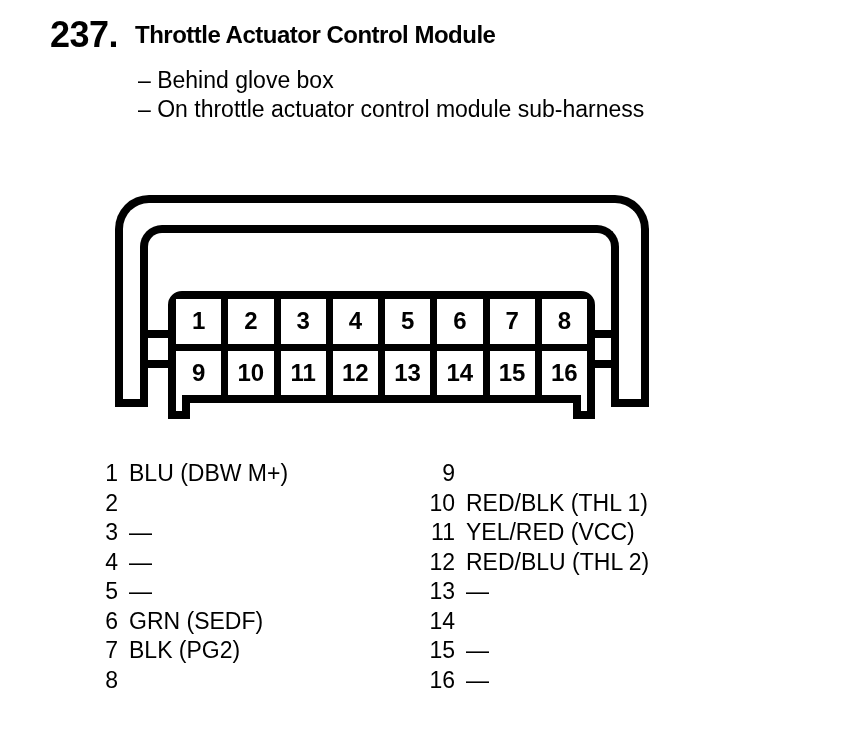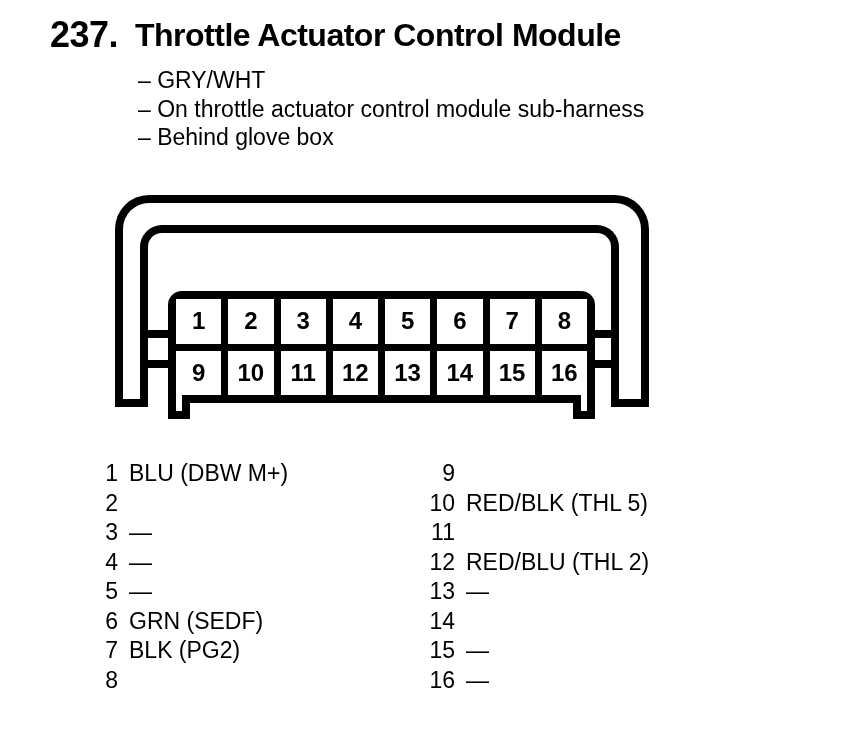--- a/index.html
+++ b/index.html
@@ -7,21 +7,21 @@
     position:relative;width:864px;height:736px;background:#ffffff;overflow:hidden;
     font-family:"Liberation Sans",sans-serif;color:#000;
   }
   
   .page-index{
     position:absolute;left:50px;top:16px;
     font-size:36px;font-weight:bold;line-height:38px;letter-spacing:-0.5px;white-space:nowrap;
   }
   .page-title{
     position:absolute;left:135px;top:16px;
-    font-size:32px;font-weight:bold;line-height:38px;letter-spacing:-0.5px;white-space:nowrap;
+    font-size:24px;font-weight:bold;line-height:38px;letter-spacing:-0.5px;white-space:nowrap;
   }
   .notes{
     position:absolute;left:138px;top:66px;
     font-size:23px;line-height:28.7px;white-space:nowrap;
   }
   
   .diagram{position:absolute;left:0;top:0;width:864px;height:736px;}
   .outer-arch{
     position:absolute;left:115px;top:195px;width:534px;height:205px;
     border:8px solid #000;border-bottom:none;border-radius:34px 34px 0 0;
@@ -66,23 +66,22 @@
 </style>
 </head>
 <body>
 
 <div class="canvas">
 
   <div class="page-index">237.</div>
   <h1 class="page-title" style="margin:0;">Throttle Actuator Control Module</h1>
 
   <div class="notes">
-    <div>– GRY/WHT</div>
+    <div>– Behind glove box</div>
     <div>– On throttle actuator control module sub-harness</div>
-    <div>– Behind glove box</div>
   </div>
 
   <div class="diagram">
     <div class="outer-arch"></div>
     <div class="inner-arch"></div>
     <div class="arch-cap left"></div>
     <div class="arch-cap right"></div>
 
     <div class="tab l1"></div>
     <div class="tab l2"></div>
@@ -144,24 +143,25 @@
         <span class="pin-num">8</span>
       </div>
   </div>
 
   <div class="pin-col right">
     <div class="pin-row">
         <span class="pin-num">9</span>
       </div>
     <div class="pin-row">
         <span class="pin-num">10</span>
-        <span class="pin-label">RED/BLK (THL 5)</span>
+        <span class="pin-label">RED/BLK (THL 1)</span>
       </div>
     <div class="pin-row">
         <span class="pin-num">11</span>
+        <span class="pin-label">YEL/RED (VCC)</span>
       </div>
     <div class="pin-row">
         <span class="pin-num">12</span>
         <span class="pin-label">RED/BLU (THL 2)</span>
       </div>
     <div class="pin-row">
         <span class="pin-num">13</span>
         <span class="pin-label">—</span>
       </div>
     <div class="pin-row">

